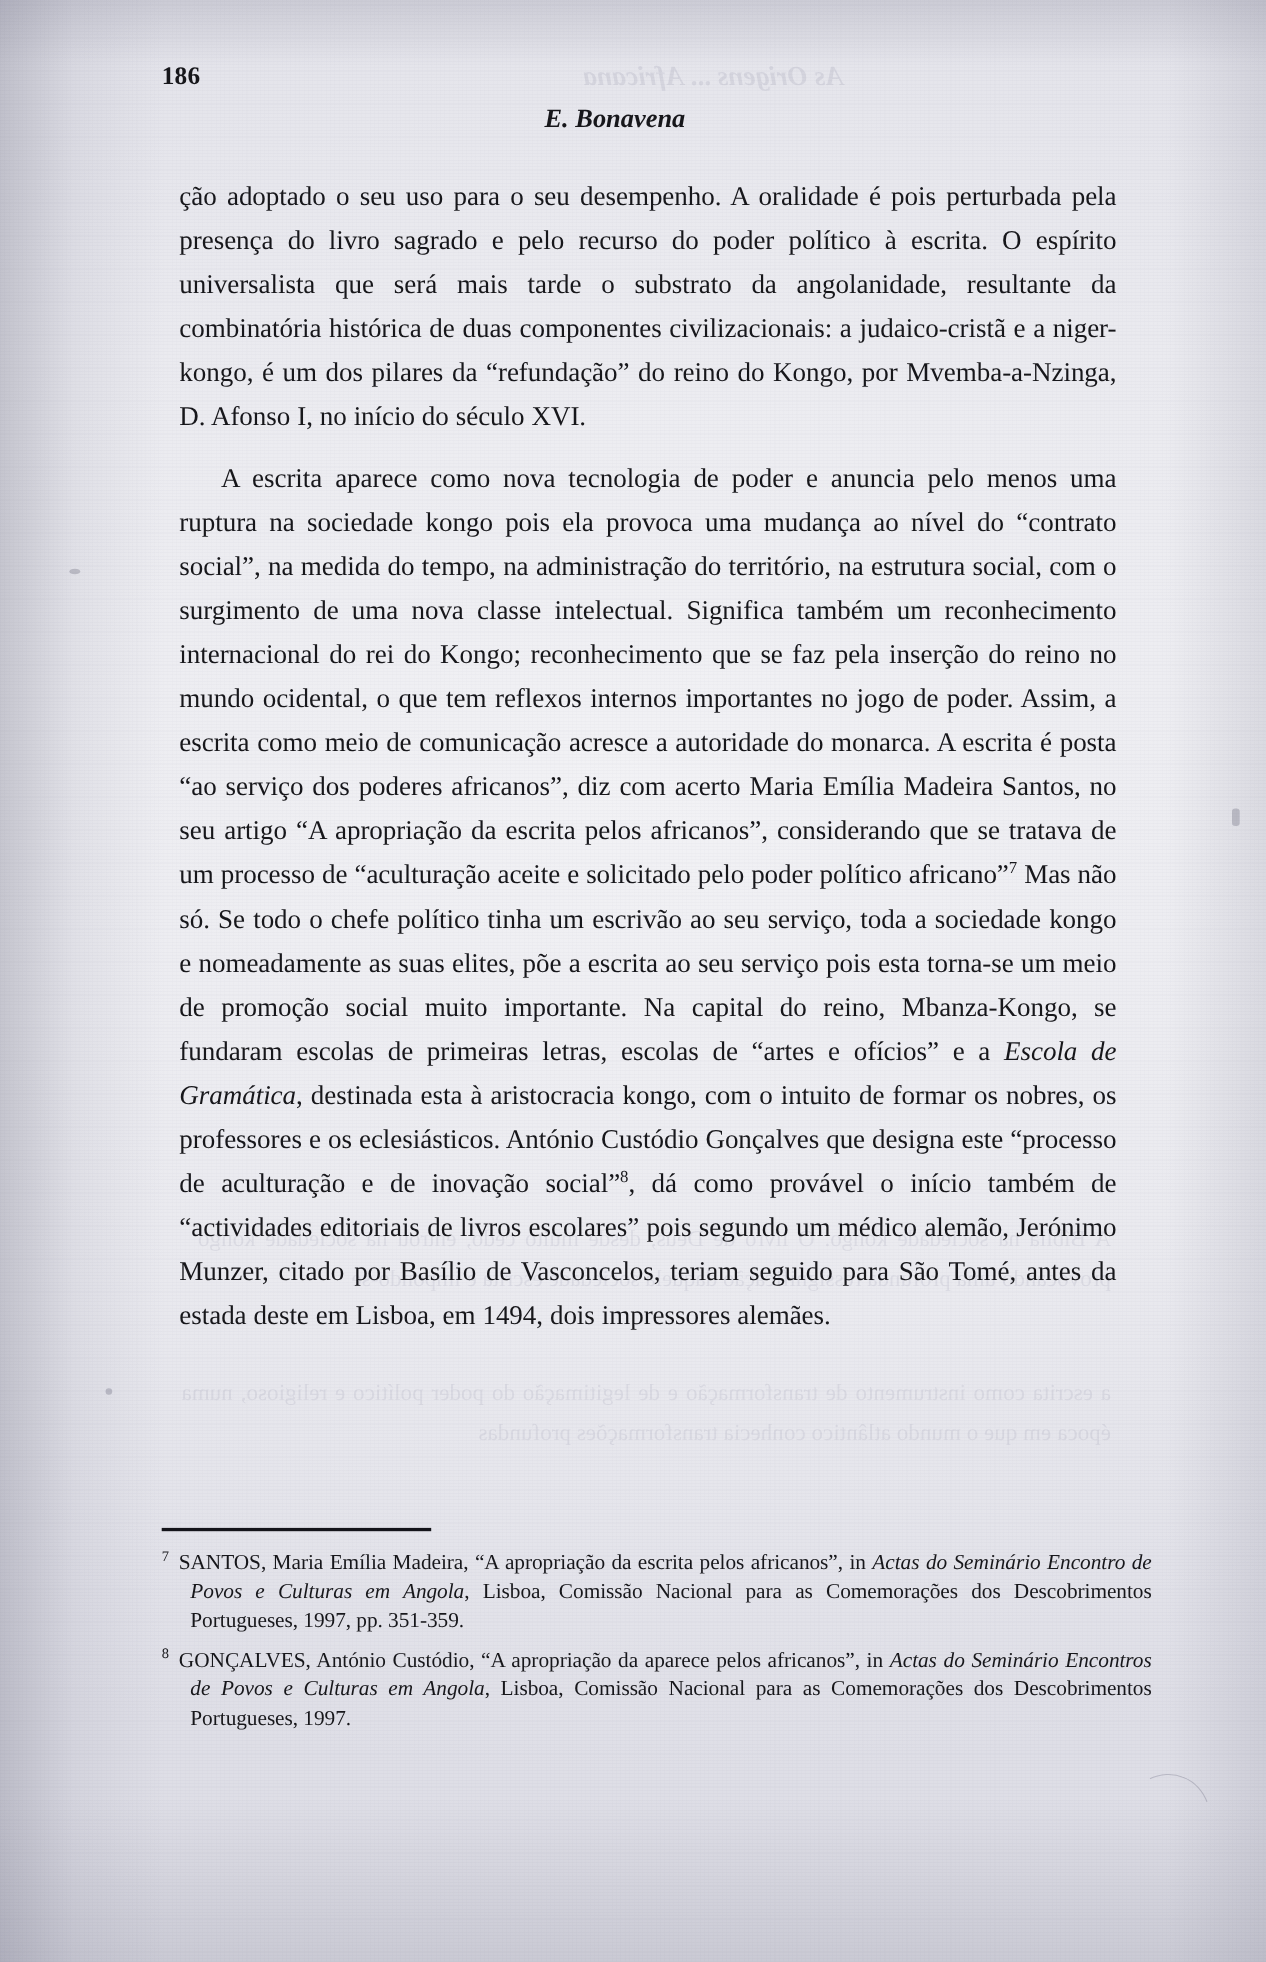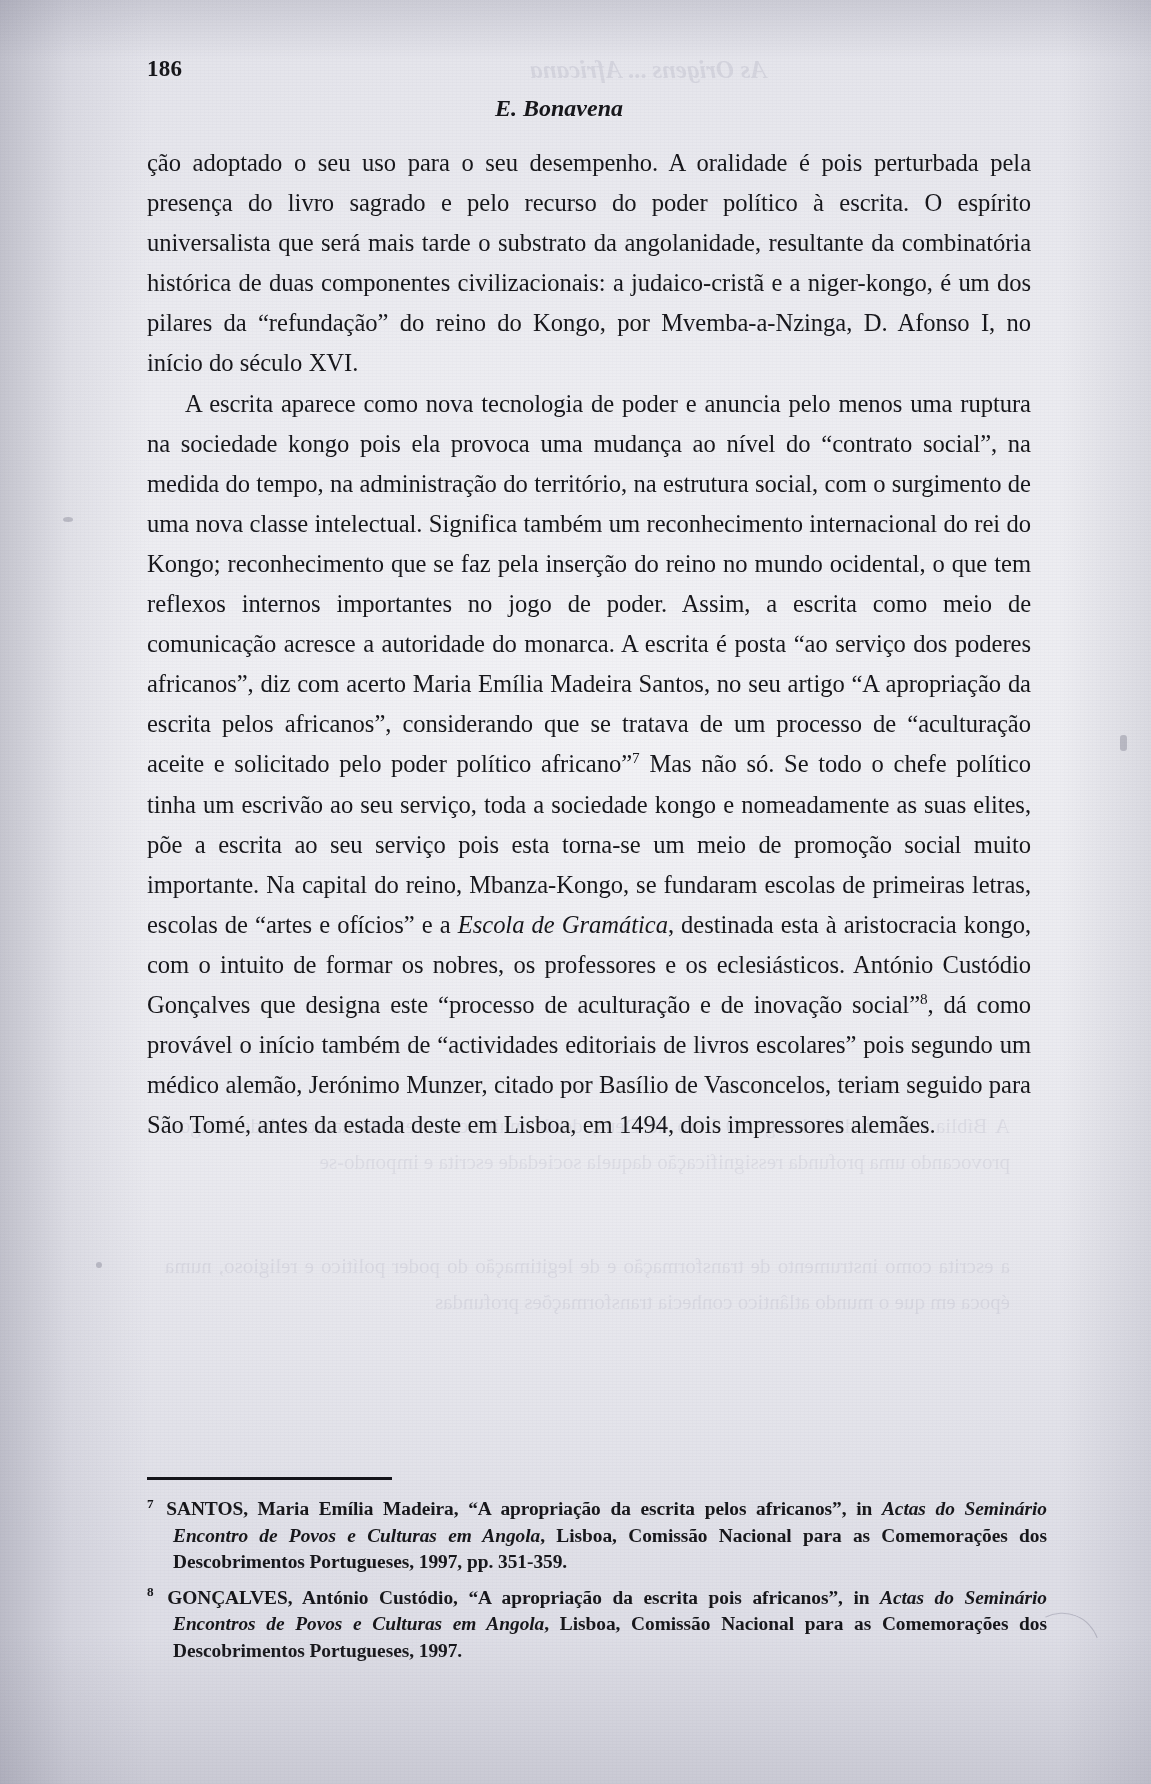--- a/index.html
+++ b/index.html
@@ -116,44 +116,43 @@
   }
 
   
   .body-col {
     position: absolute;
     top: 143px;
     left: 147px;
     width: 884px;
   }
   .body-col p {
-    margin: 0;
+    margin: 16px;
     text-align: justify;
     text-justify: inter-word;
     font-size: 24.6px;
     line-height: 40.1px;
     letter-spacing: -0.05px;
     word-spacing: .2px;
     hyphens: none;
   }
   .body-col p.indent { text-indent: 38px; }
   .body-col p i { }
   sup {
     font-size: 0.62em;
     vertical-align: super;
     line-height: 0;
   }
 
   
   .fn-wrap {
     position: absolute;
     left: 147px;
-    top: 1477px;
+    top: 1389px;
     width: 900px;
-    font-weight: bold;
   }
   .fn-rule {
     width: 245px;
     height: 3px;
     background: #14141a;
     margin: 0 0 16px 0;
   }
   .fn {
     font-size: 19.4px;
     line-height: 26.6px;
@@ -204,21 +203,21 @@
 
   <div class="body-col" id="body-col">
       <p><span>ção adoptado o seu uso para o seu desempenho. A oralidade é pois perturbada pela presença do livro sagrado e pelo recurso do poder político à escrita. O espírito universalista que será mais tarde o substrato da angolanidade, resultante da combinatória histórica de duas componentes civilizacionais: a judaico-cristã e a niger-kongo, é um dos pilares da “refundação” do reino do Kongo, por Mvemba-a-Nzinga, D. Afonso I, no início do século XVI.</span></p>
       <p class="indent"><span>A escrita aparece como nova tecnologia de poder e anuncia pelo menos uma ruptura na sociedade kongo pois ela provoca uma mudança ao nível do “contrato social”, na medida do tempo, na administração do território, na estrutura social, com o surgimento de uma nova classe intelectual. Significa também um reconhecimento internacional do rei do Kongo; reconhecimento que se faz pela inserção do reino no mundo ocidental, o que tem reflexos internos importantes no jogo de poder. Assim, a escrita como meio de comunicação acresce a autoridade do monarca. A escrita é posta “ao serviço dos poderes africanos”, diz com acerto Maria Emília Madeira Santos, no seu artigo “A apropriação da escrita pelos africanos”, considerando que se tratava de um processo de “aculturação aceite e solicitado pelo poder político africano”</span><sup>7</sup><span> Mas não só. Se todo o chefe político tinha um escrivão ao seu serviço, toda a sociedade kongo e nomeadamente as suas elites, põe a escrita ao seu serviço pois esta torna-se um meio de promoção social muito importante. Na capital do reino, Mbanza-Kongo, se fundaram escolas de primeiras letras, escolas de “artes e ofícios” e a </span><i>Escola de Gramática</i><span>, destinada esta à aristocracia kongo, com o intuito de formar os nobres, os professores e os eclesiásticos. António Custódio Gonçalves que designa este “processo de aculturação e de inovação social”</span><sup>8</sup><span>, dá como provável o início também de “actividades editoriais de livros escolares” pois segundo um médico alemão, Jerónimo Munzer, citado por Basílio de Vasconcelos, teriam seguido para São Tomé, antes da estada deste em Lisboa, em 1494, dois impressores alemães.</span></p>
     </div>
 
   <div class="fn-wrap">
     <div class="fn-rule" id="fn-rule"></div>
     <div id="fn-list">
         <div class="fn"><span class="fn-num">7</span> <span>SANTOS, Maria Emília Madeira, “A apropriação da escrita pelos africanos”, in </span><i>Actas do Seminário Encontro de Povos e Culturas em Angola</i><span>, Lisboa, Comissão Nacional para as Comemorações dos Descobrimentos Portugueses, 1997, pp. 351-359.</span></div>
-        <div class="fn"><span class="fn-num">8</span> <span>GONÇALVES, António Custódio, “A apropriação da escrita pois africanos”,  in </span><i>Actas do Seminário Encontros de Povos e Culturas em Angola</i><span>, Lisboa, Comissão Nacional para as Comemorações dos Descobrimentos Portugueses, 1997.</span></div>
+        <div class="fn"><span class="fn-num">8</span> <span>GONÇALVES, António Custódio, “A apropriação da aparece pelos africanos”,  in </span><i>Actas do Seminário Encontros de Povos e Culturas em Angola</i><span>, Lisboa, Comissão Nacional para as Comemorações dos Descobrimentos Portugueses, 1997.</span></div>
       </div>
   </div>
 
   <div class="speck" style="left:63px;  top:517px;  width:10px; height:5px;"></div>
   <div class="speck" style="left:1120px; top:735px; width:7px;  height:16px; border-radius:3px;"></div>
   <div class="speck" style="left:96px;  top:1262px; width:6px;  height:6px;"></div>
   <div class="arc" style="left:1018px; top:1612px; width:80px; height:90px; transform:rotate(22deg);"></div>
 
   <div class="gutter-shade"></div>
   <div class="top-shade"></div>

